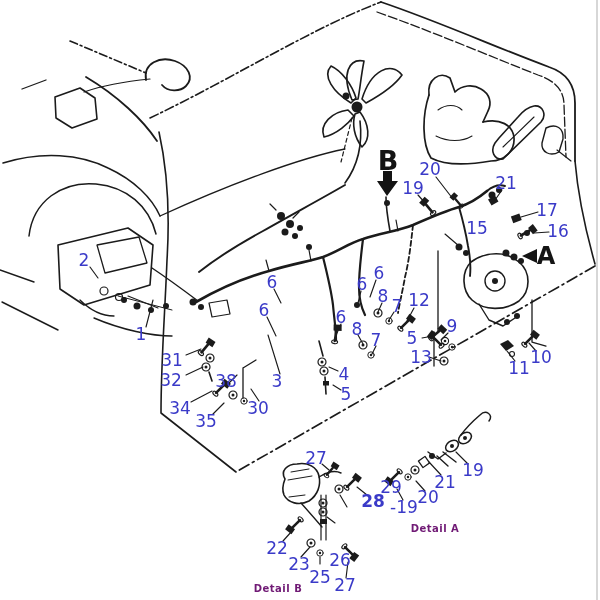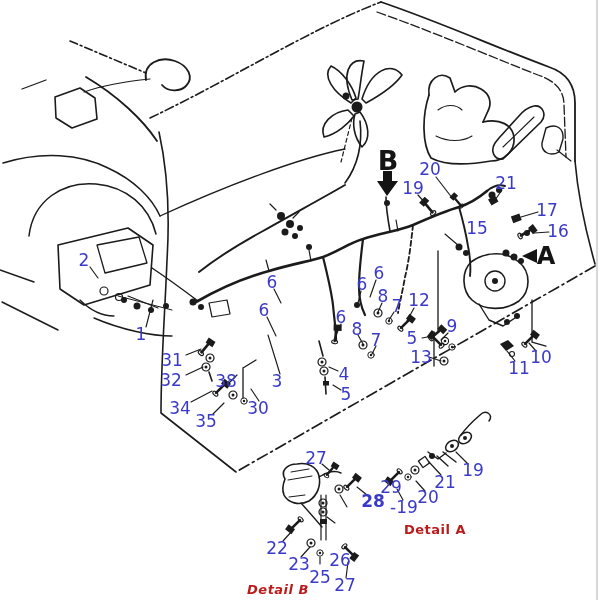--- a/index.html
+++ b/index.html
@@ -15,21 +15,21 @@
     font-family:"DejaVu Sans", sans-serif;
   }
   .marker{
     position:absolute;transform:translate(-50%,-50%);
     color:#141414;font-weight:bold;font-size:27px;line-height:1;
     font-family:"DejaVu Sans", sans-serif;
   }
   .marker.a{font-size:24px;}
   .caption{
     position:absolute;transform:translate(-50%,-50%);
-    color:#b91c1c;font-weight:bold;font-size:13px;line-height:1;white-space:nowrap;
+    color:#701a75;font-weight:bold;font-size:10px;line-height:1;white-space:nowrap;
     font-family:"DejaVu Sans", sans-serif;letter-spacing:0.5px;
   }
   .scan-edge{position:absolute;right:2px;top:0;width:2px;height:600px;background:#d7d7d7;}
 </style>
 </head>
 <body>
 
 <div class="stage">
 
   <svg class="art" width="600" height="600" viewBox="0 0 600 600" stroke="#1b1b1b" fill="none" stroke-linecap="round" stroke-linejoin="round">
@@ -277,16 +277,16 @@
       <span class="callout" style="left: 277px; top: 548px;">22</span>
       <span class="callout" style="left: 299px; top: 564px;">23</span>
       <span class="callout" style="left: 320px; top: 577px;">25</span>
       <span class="callout" style="left: 345px; top: 585px;">27</span>
     </div>
 
   <div class="marker" style="left:388px;top:160px;">B</div>
   <div class="marker a" style="left:546px;top:256px;">A</div>
 
   <div class="caption" style="left:435px;top:529px;">Detail A</div>
-  <div class="caption" style="left:278px;top:589px;font-style:italic;">Detail B</div>
+  <div class="caption" style="left:278px;top:589px;">Detail B</div>
 
   <div class="scan-edge"></div>
 </div>
 
 </body></html>

